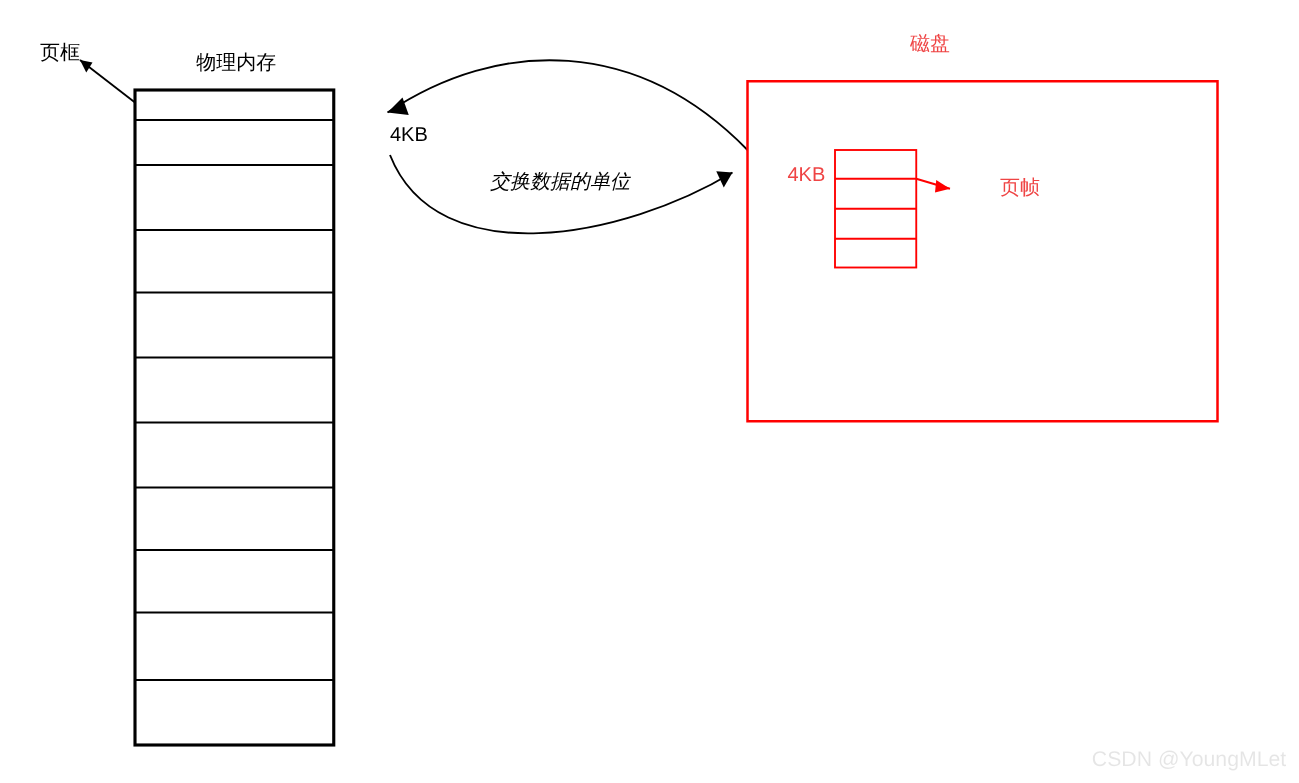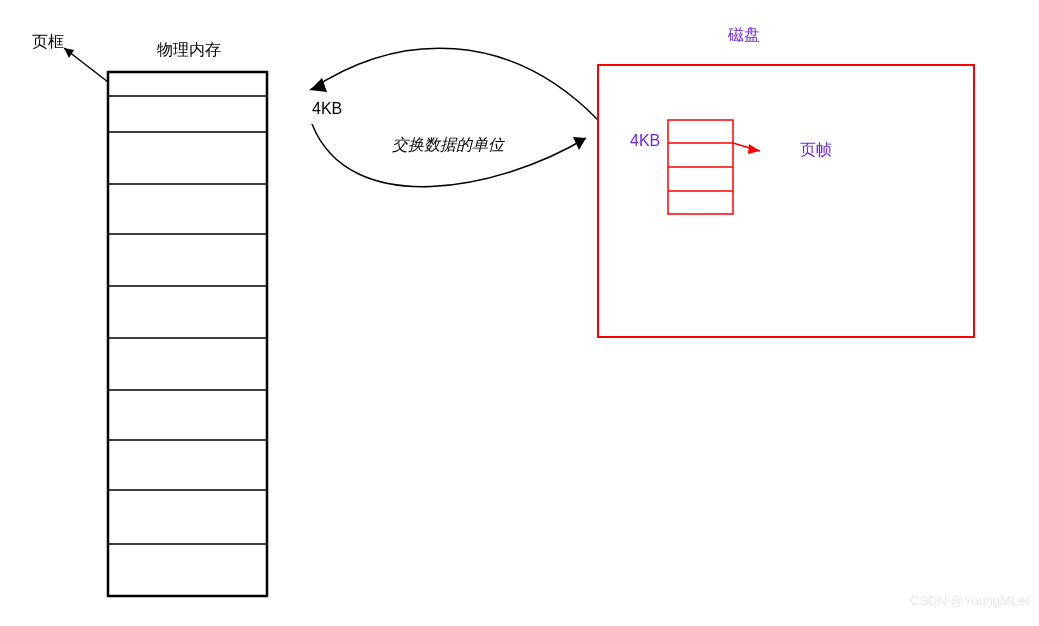--- a/index.html
+++ b/index.html
@@ -11,32 +11,32 @@
       background: #fff;
       font-family: "Microsoft YaHei", "SimSun", Arial, sans-serif;
       font-size: 16px;
       color: #000;
     }
     .label {
       position: absolute;
       white-space: nowrap;
     }
     .red {
-      color: #6d28d9;
+      color: #ef4444;
     }
     svg {
       position: absolute;
       left: 0;
       top: 0;
     }
     .watermark {
       position: absolute;
       right: 10px;
-      bottom: 18px;
-      font-size: 13px;
+      bottom: 8px;
+      font-size: 17px;
       color: rgba(0,0,0,0.10);
       font-family: Arial, sans-serif;
     }
   </style>
 </head>
 <body>
 
 <svg width="1039" height="626">
 
   <rect x="108" y="72" width="159" height="524" fill="none" stroke="#000" stroke-width="2.5"></rect>

